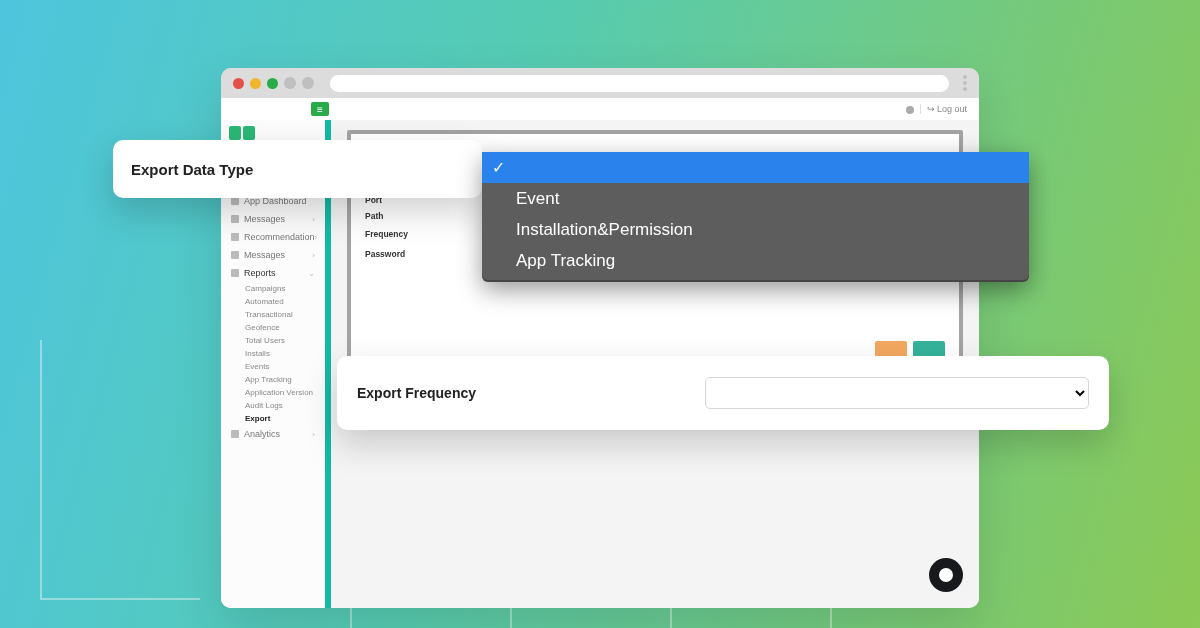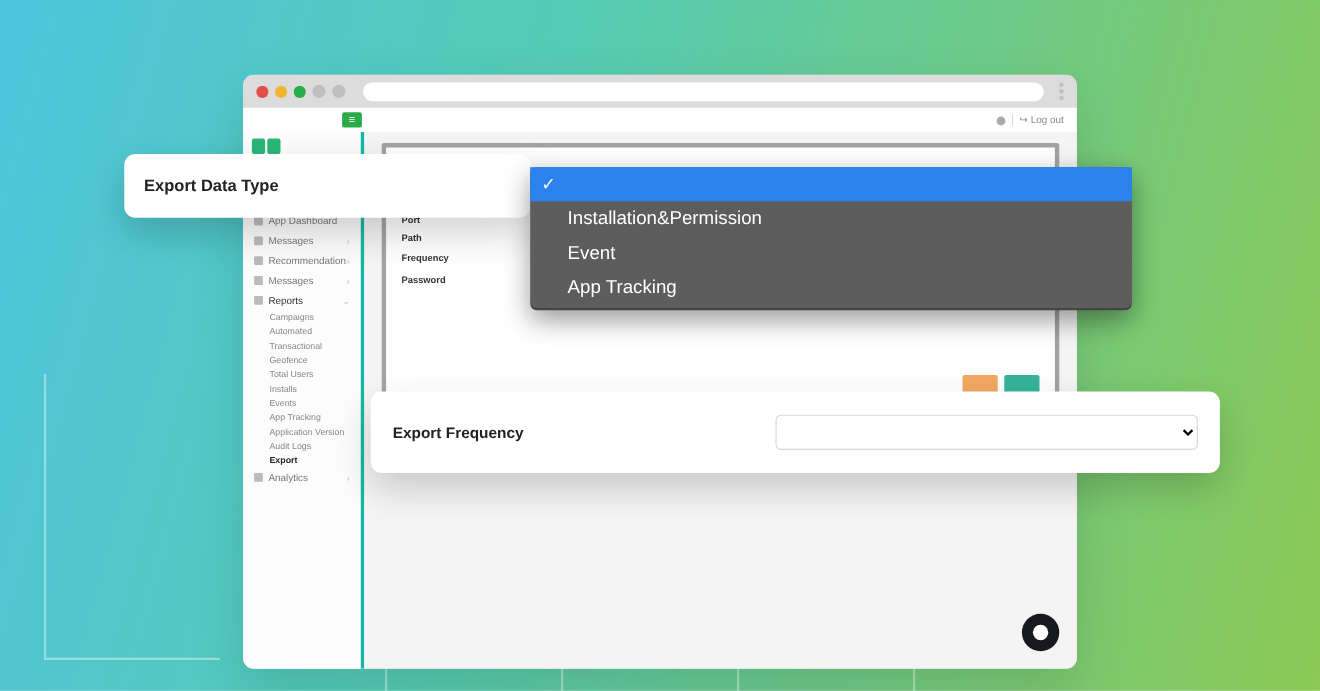--- a/index.html
+++ b/index.html
@@ -29,21 +29,21 @@
 .kebab span{width:4px;height:4px;background:#bfbfbf;border-radius:50%;}
 
 .app { background:#f4f4f4; height: calc(100% - 30px); position:relative; font-size:9px; color:#6b6b6b; }
 .topstrip { height: 22px; background:#fff; display:flex; align-items:center; }
 .hamburger { width:18px;height:14px;background:#2aab4a;border-radius:2px;margin-left:90px;display:flex;align-items:center;justify-content:center;color:#fff;font-size:10px;}
 .topstrip .right{margin-left:auto;display:flex;align-items:flex-end;gap:6px;padding-right:12px;color:#888}
 .usericon{width:8px;height:8px;background:#aaa;border-radius:50%}
 .divider{width:1px;height:10px;background:#ddd}
 
 .appbody{display:flex;height:calc(100% - 22px);}
-.sidebar{width:110px;background:#fcfcfc;border-right:3px solid #14b8a6;padding-top:6px;}
+.sidebar{width:110px;background:#fcfcfc;border-right:6px solid #14b8a6;padding-top:6px;}
 .sb-logo{height:18px;margin:0 8px 4px;display:flex;gap:2px;}
 .sb-logo span{width:12px;height:14px;background:#2ab777;border-radius:2px}
 .sb-appheader{height:20px;margin:2px 6px 6px;background:#eef3f6;border-radius:3px;display:flex;align-items:center;padding:0 4px;gap:4px;color:#678;}
 .sb-appheader .ic{width:12px;height:12px;background:#3eacd4;border-radius:2px}
 .sb-item{padding:4px 10px;display:flex;align-items:center;justify-content:space-between;color:#777;cursor:pointer}
 .sb-item .l{display:flex;gap:5px;align-items:center}
 .sb-item .ic{width:8px;height:8px;background:#bbb;border-radius:1px}
 .sb-item.active{color:#333;font-weight:400}
 .chev{font-size:8px;color:#bbb}
 .beta{background:#f3a43d;color:#fff;font-size:6px;padding:1px 3px;border-radius:2px;margin-left:3px}
@@ -223,21 +223,21 @@
 
 <div class="card" id="card1">
   <span>Export Data Type</span>
 </div>
 
 <div class="dropdown">
   <div class="dd-item sel">
     <span class="dd-check">✓</span>
     <span></span>
   </div>
+  <div class="dd-item">Event</div>
   <div class="dd-item">Installation&amp;Permission</div>
-  <div class="dd-item">Event</div>
   <div class="dd-item">App Tracking</div>
 </div>
 
 <div class="card" id="card2">
   <span class="lab">Export Frequency</span>
   <select></select>
 </div>
 
 </body></html>

